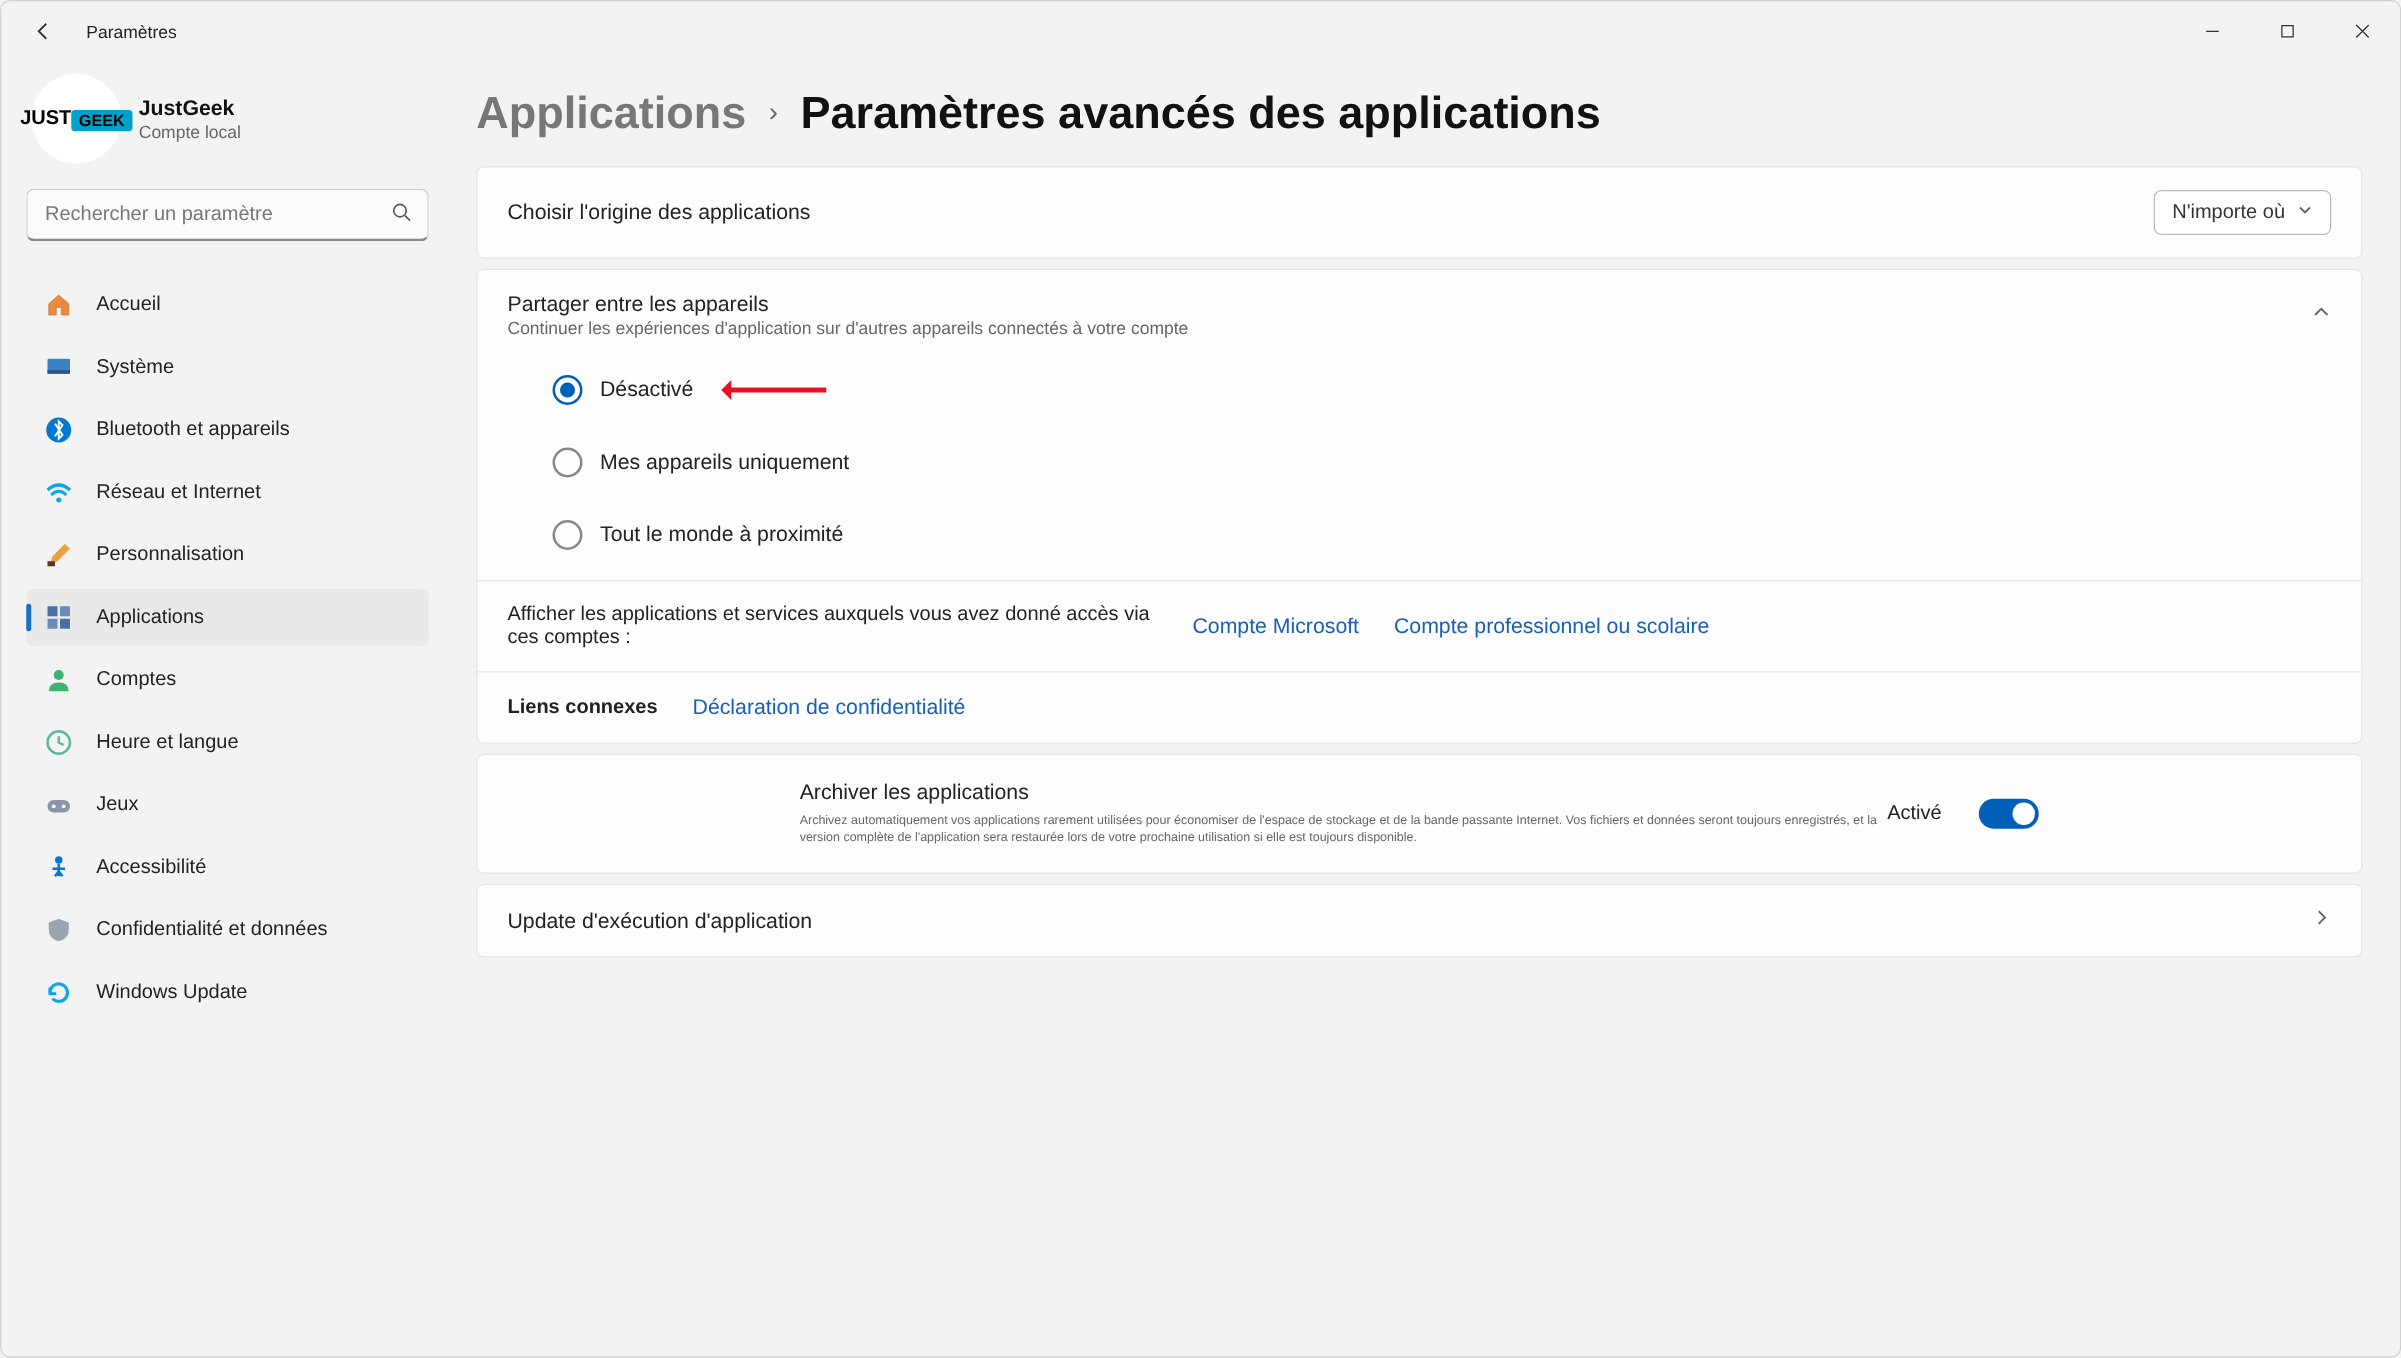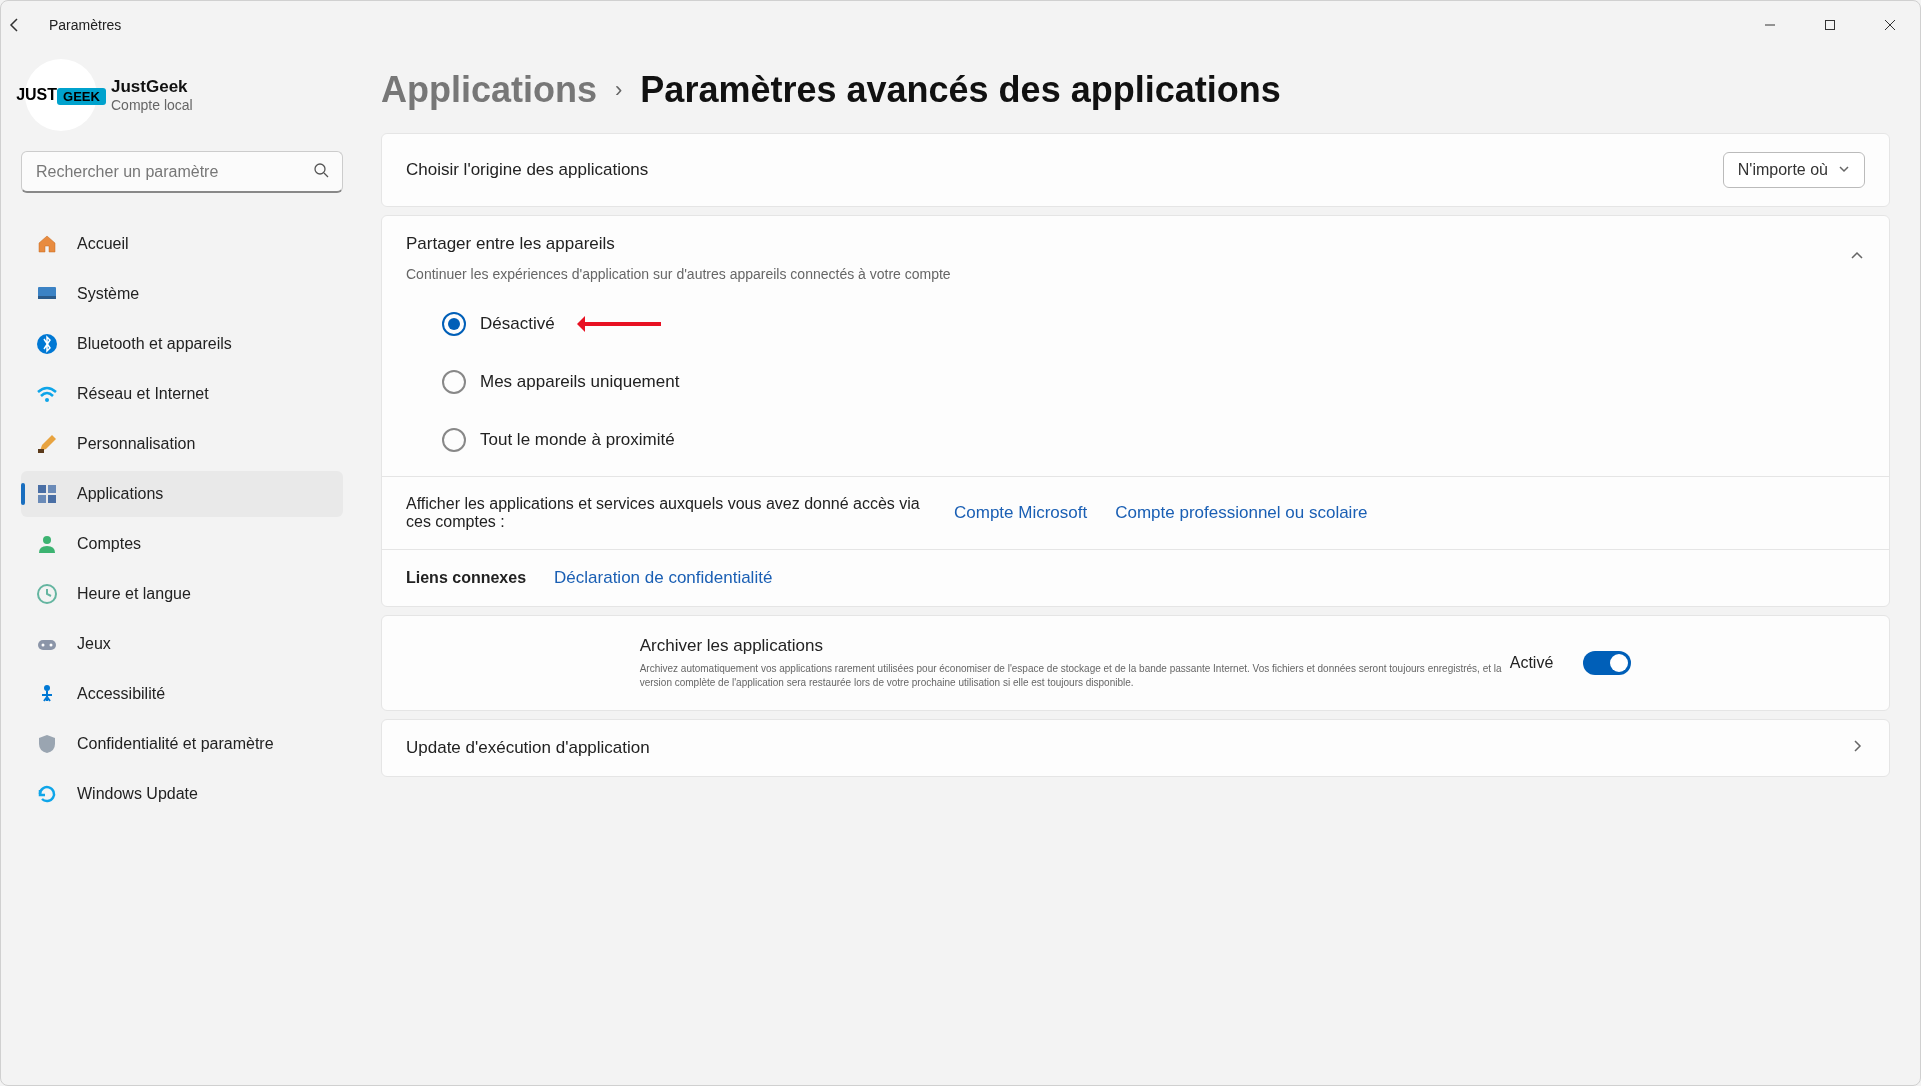--- a/index.html
+++ b/index.html
@@ -1,17 +1,17 @@
 <!DOCTYPE html>
 <html><head>
 <meta charset="utf-8">
 <style>
 * { margin: 0; padding: 0; box-sizing: border-box; font-family: "Segoe UI", Tahoma, sans-serif; }
 body { background: #f3f3f3; width: 1921px; height: 1086px; overflow: hidden; border-radius: 8px; border: 1px solid #d0d0d0; }
-.titlebar { height: 48px; display: flex; align-items: center; justify-content: space-between; padding: 0 0 0 4px; }
+.titlebar { height: 48px; display: flex; align-items: center; justify-content: space-between; padding: 0 0 0 24px; }
 .titlebar-left { display: flex; align-items: center; gap: 24px; }
 .back-btn { width: 20px; height: 20px; display: flex; align-items: center; justify-content: center; cursor: pointer; color: #333; }
 .window-title { font-size: 14px; color: #222; }
 .window-controls { display: flex; }
 .wc-btn { width: 60px; height: 40px; display: flex; align-items: center; justify-content: center; cursor: pointer; color: #333; }
 
 .main { display: flex; height: calc(100% - 48px); }
 
 .sidebar { width: 360px; padding: 10px 0 0 20px; flex-shrink: 0; display: flex; flex-direction: column; }
 .profile { display: flex; align-items: center; gap: 14px; margin-bottom: 20px; padding-left: 4px; }
@@ -34,21 +34,21 @@
 
 .content { flex: 1; padding: 20px 30px 0 20px; overflow-y: auto; }
 .breadcrumb { display: flex; align-items: center; gap: 18px; margin-bottom: 22px; }
 .bc-parent { font-size: 36px; font-weight: 600; color: #777; }
 .bc-sep { font-size: 22px; color: #666; }
 .bc-current { font-size: 36px; font-weight: 600; color: #111; }
 
 .card { background: #fdfdfd; border: 1px solid #e5e5e5; border-radius: 6px; margin-bottom: 8px; }
 .card-row { display: flex; align-items: center; justify-content: space-between; padding: 18px 24px; }
 .card-title { font-size: 17px; color: #222; }
-.card-sub { font-size: 14px; color: #666; margin-top: 12px; }
+.card-sub { font-size: 14px; color: #666; margin-top: 0; }
 
 .dropdown { display: flex; align-items: center; gap: 10px; border: 1px solid #bbb; border-radius: 6px; padding: 8px 14px; background: #fff; font-size: 16px; cursor: pointer; color: #333; }
 
 .chevron { color: #666; cursor: pointer; }
 
 .radio-group { padding: 12px 0 24px 60px; display: flex; flex-direction: column; gap: 34px; }
 .radio-item { display: flex; align-items: center; gap: 14px; font-size: 17px; color: #222; cursor: pointer; }
 .radio-circle { width: 24px; height: 24px; border: 2px solid #888; border-radius: 50%; position: relative; flex-shrink: 0; }
 .radio-circle.selected { border-color: #005fb8; border-width: 2px; }
 .radio-circle.selected::after { content: ""; position: absolute; inset: 4px; background: #005fb8; border-radius: 50%; }
@@ -212,21 +212,21 @@
             </svg>
           </span>
           <span>Accessibilité</span>
         </div>
         <div class="nav-item">
           <span class="nav-icon">
             <svg width="22" height="22" viewBox="0 0 22 22">
               <path d="M11 2 L19 5 V11 Q19 18 11 20 Q3 18 3 11 V5 Z" fill="#9aa5b1"></path>
             </svg>
           </span>
-          <span>Confidentialité et paramètre</span>
+          <span>Confidentialité et données</span>
         </div>
         <div class="nav-item">
           <span class="nav-icon">
             <svg width="22" height="22" viewBox="0 0 22 22">
               <path d="M4 11 A7 7 0 1 1 6 16" stroke="#0ea5e9" stroke-width="2.5" fill="none"></path>
               <path d="M4 7 V12 H9" stroke="#0ea5e9" stroke-width="2.5" fill="none"></path>
             </svg>
           </span>
           <span>Windows Update</span>
         </div>

